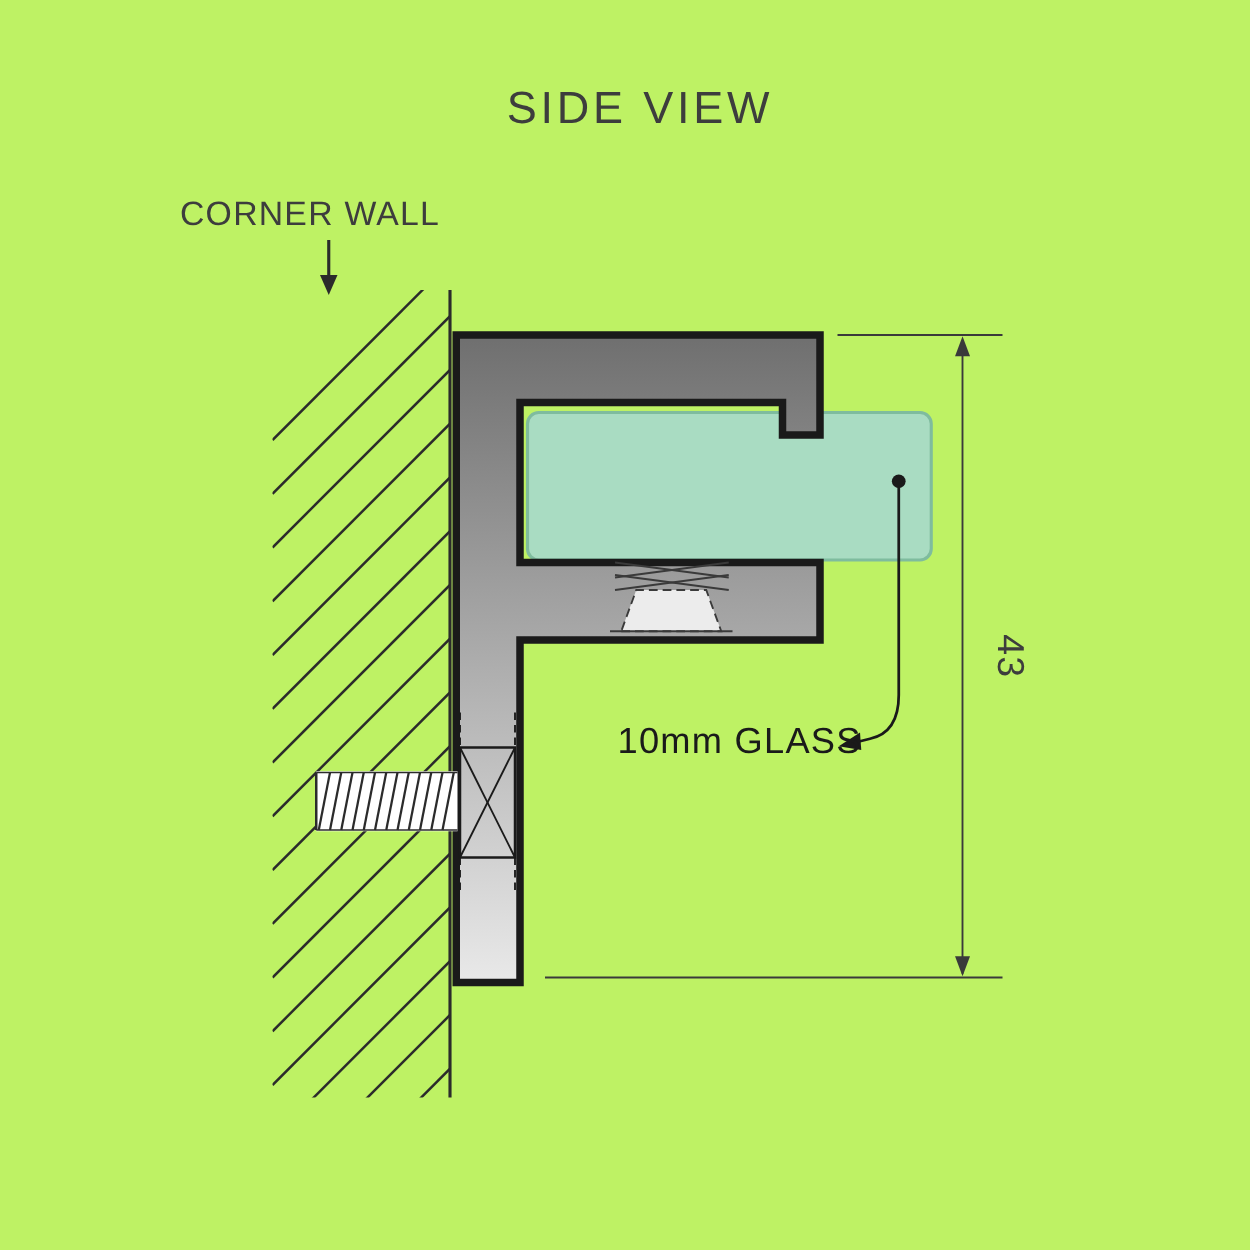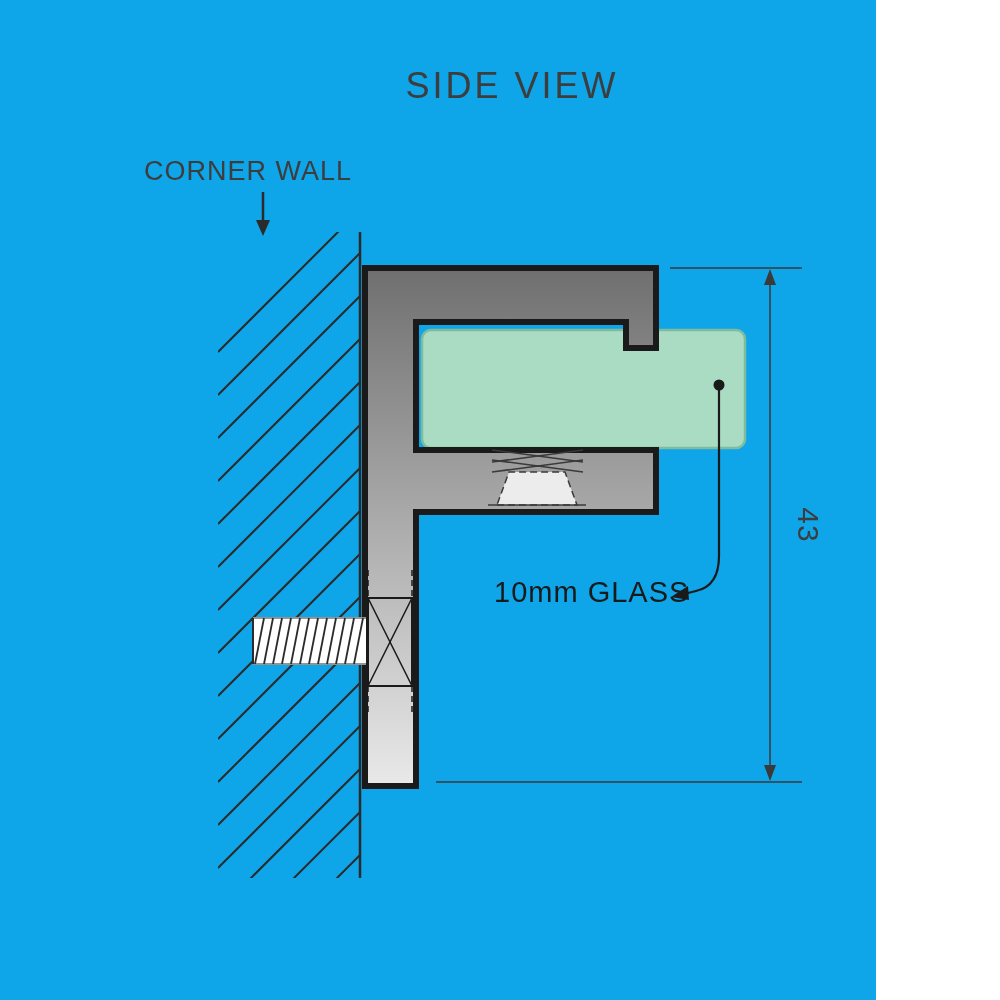--- a/index.html
+++ b/index.html
@@ -1,16 +1,16 @@
 <!DOCTYPE html>
 <html><head>
 <meta charset="utf-8">
 <style>
   html,body{margin:0;padding:0;background:#ffffff;}
-  .stage{width:876px;height:1000px;position:relative;background:#0ea5e9;}
+  .stage{width:1000px;height:1000px;position:relative;background:#bef264;}
   svg{display:block;}
   text{font-family:"Liberation Sans","DejaVu Sans",sans-serif;}
   .title-text{font-size:36px;letter-spacing:3px;}
   .label-text{font-size:27px;letter-spacing:1px;}
   .callout-text{font-size:29px;letter-spacing:1px;}
   .dim-text{font-size:30px;letter-spacing:1px;}
 </style>
 </head>
 <body>
 

